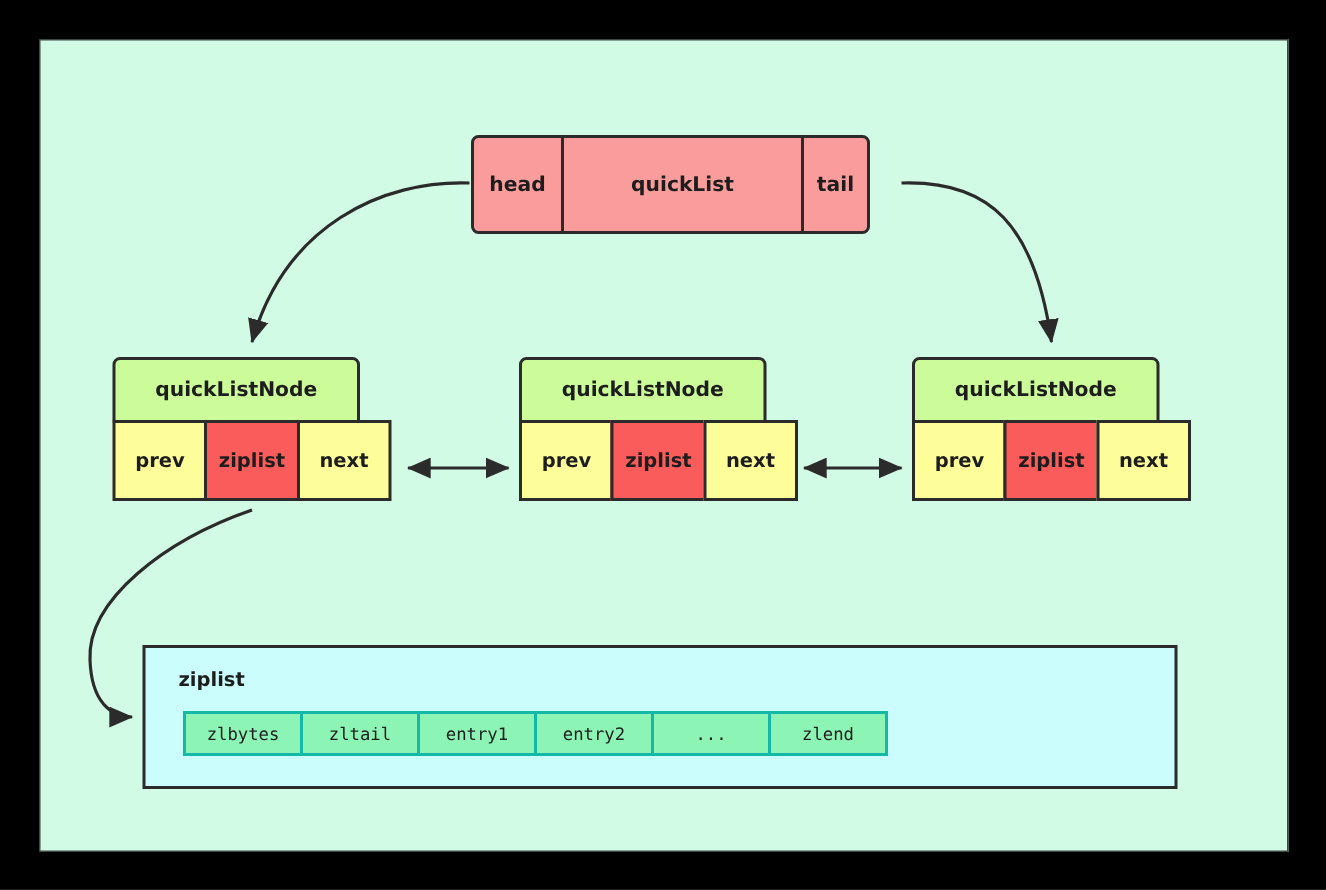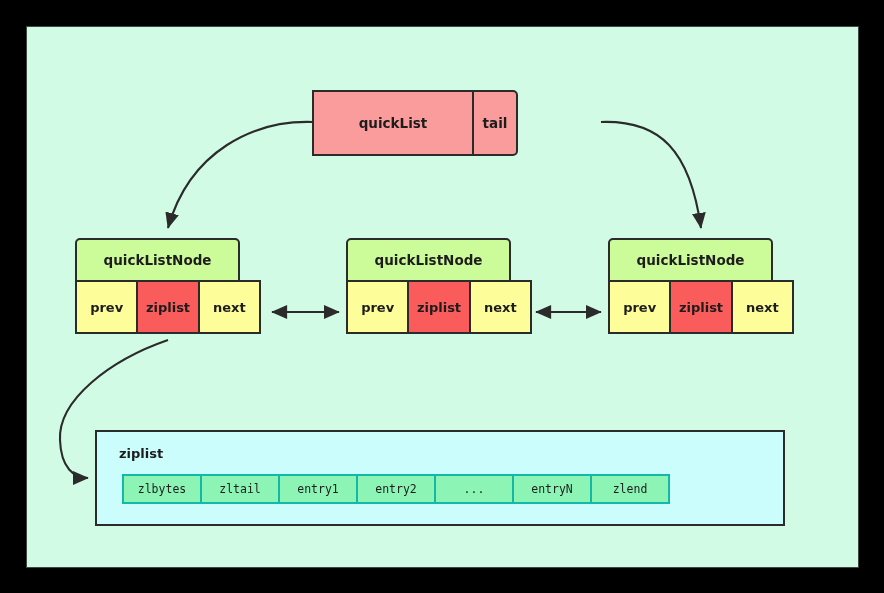--- a/index.html
+++ b/index.html
@@ -183,20 +183,23 @@
     <path d="M 601,122 C 660,120 690,150 701,228" fill="none" stroke="#2b2b2b" stroke-width="2.1" marker-end="url(#arrowhead)"></path>
 
     <line x1="272" y1="312" x2="339" y2="312" stroke="#2b2b2b" stroke-width="2.1" marker-end="url(#arrowhead)" marker-start="url(#arrowtail)"></line>
 
     <line x1="536" y1="312" x2="601" y2="312" stroke="#2b2b2b" stroke-width="2.1" marker-end="url(#arrowhead)" marker-start="url(#arrowtail)"></line>
 
     <path d="M 168,340 C 110,360 58,400 60,440 C 61,468 74,478 88,478" fill="none" stroke="#2b2b2b" stroke-width="2.1" marker-end="url(#arrowhead)"></path>
   </svg>
 
   <div class="ql-wrap">
+    <div class="ql-cell head">
+      <span>head</span>
+    </div>
     <div class="ql-cell mid">
       <span>quickList</span>
     </div>
     <div class="ql-cell tail">
       <span>tail</span>
     </div>
   </div>
 
   <div class="node" id="node-1">
     <div class="node-title">quickListNode</div>
@@ -226,18 +229,17 @@
   </div>
 
   <div class="zl-panel">
     <div class="zl-panel-label">ziplist</div>
     <div class="zl-cells">
       <div class="zl-cell">zlbytes</div>
       <div class="zl-cell">zltail</div>
       <div class="zl-cell">entry1</div>
       <div class="zl-cell">entry2</div>
       <div class="zl-cell">...</div>
-      <div class="zl-cell">entryN</div>
       <div class="zl-cell">zlend</div>
     </div>
   </div>
 
 </div>
 
 </body></html>

